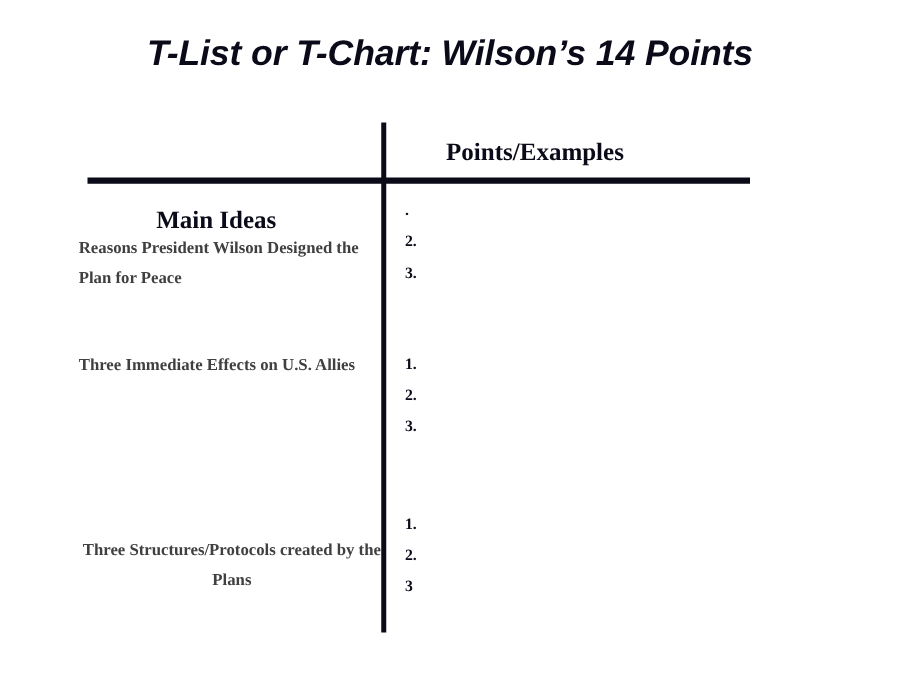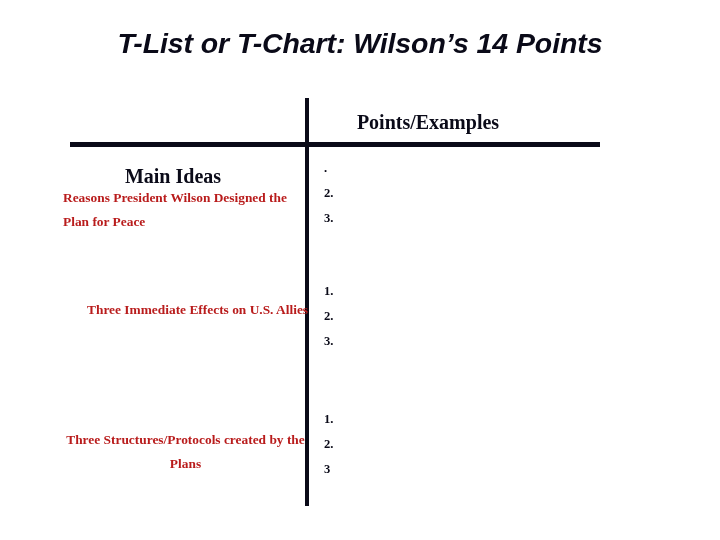--- a/index.html
+++ b/index.html
@@ -80,24 +80,24 @@
 
   
   .main-idea {
     position: absolute;
     left: 63px;
     width: 245px;
     font-family: "Liberation Serif", serif;
     font-weight: bold;
     font-size: 13.4px;
     line-height: 24px;
-    color: #b91c1c;
+    color: #404040;
   }
   #idea-0 { top: 186px; }
-  #idea-1 { top: 298px; margin-left: 24px; }
+  #idea-1 { top: 280px; }
   #idea-2 { top: 428px; text-align: center; }
 
   
   .detail-group {
     position: absolute;
     left: 324px;
     width: 160px;
   }
   .detail-item {
     font-family: "Liberation Serif", serif;

